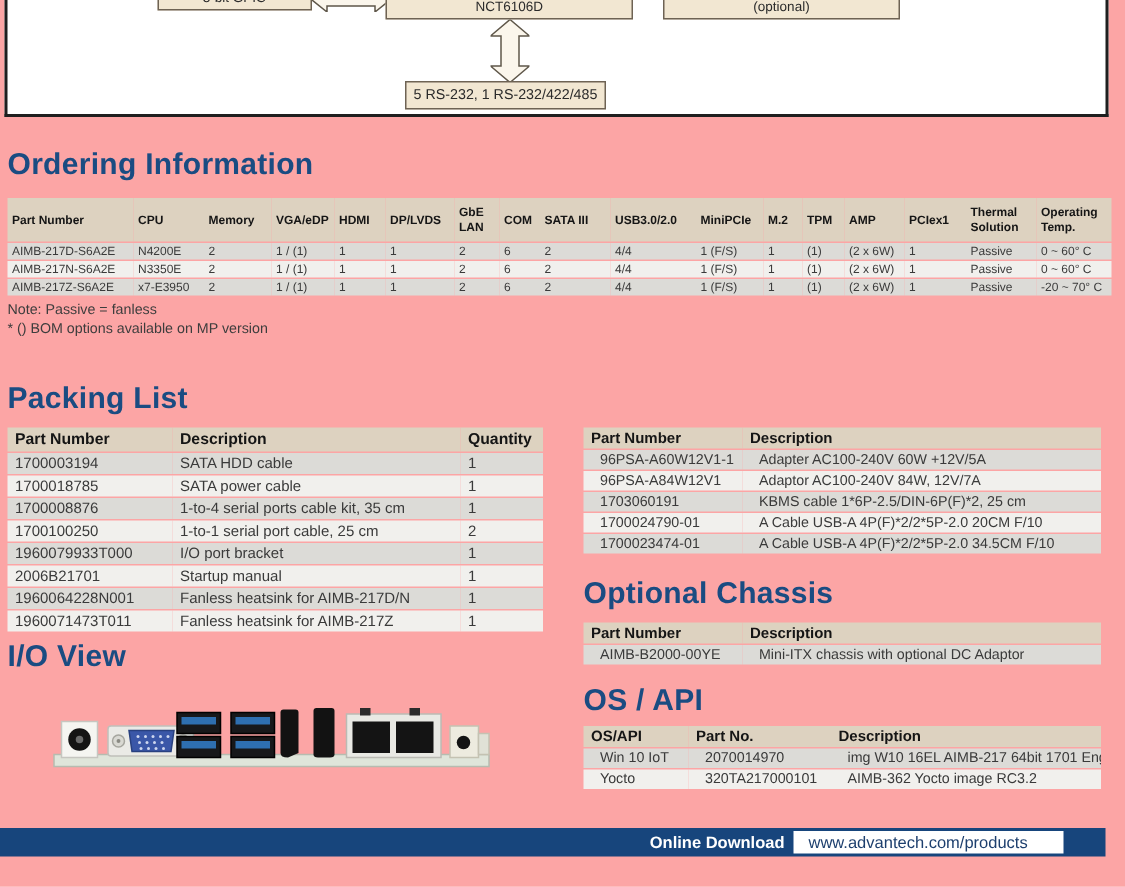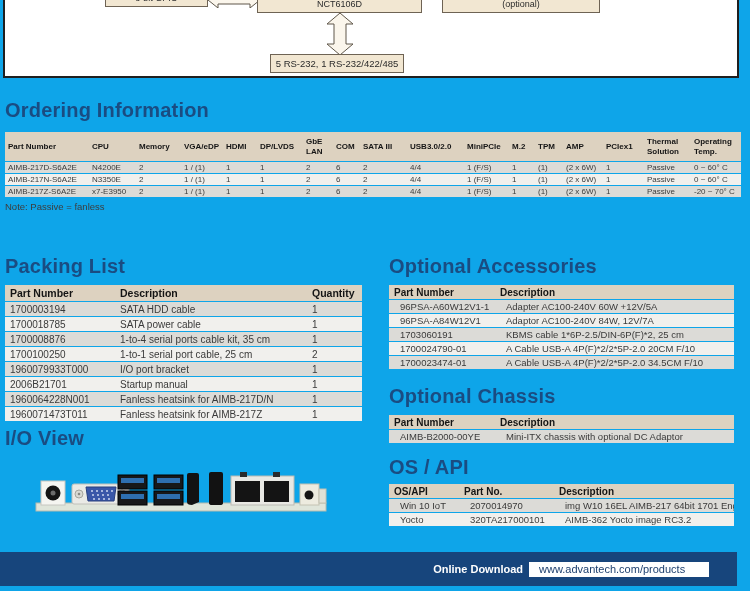--- a/index.html
+++ b/index.html
@@ -1,17 +1,17 @@
 <!DOCTYPE html>
 <html><head>
 <meta charset="utf-8">
 <style>
   * { margin:0; padding:0; box-sizing:border-box; }
   body { background:#fff; font-family:"Liberation Sans", sans-serif; }
-  .page { position:relative; width:750px; height:591px; background:#0ea5e9; overflow:hidden; }
+  .page { position:relative; width:750px; height:591px; background:#fca5a5; overflow:hidden; }
 
   
   .diagram { position:absolute; left:3px; top:0; width:736px; height:78px;
              border:2px solid #1f1f1f; border-top:none; overflow:hidden; background:#fff; }
   .dbox { position:absolute; background:#f2e7d2; border:1px solid #6e6354; color:#2b2b2b;
           font-size:9px; display:flex; align-items:flex-end; justify-content:center; padding-bottom:3px; }
   .dbox.full { align-items:center; padding-bottom:0; }
   .arrow-svg { position:absolute; }
 
   
@@ -40,21 +40,21 @@
   .accessories { left:389px; top:284px; width:345px; }
   .chassis { left:389px; top:414px; width:345px; }
   .osapi { left:389px; top:483px; width:345px; }
 
   .notes { position:absolute; left:5px; top:200px; font-size:9.5px; color:#3d3d3d; line-height:13px; }
 
   
   .io-figure { position:absolute; left:28px; top:458px; width:312px; height:60px; }
 
   
-  .footer { position:absolute; left:0; top:552px; width:737px; height:34px; background:#17457c;
+  .footer { position:absolute; left:0; top:552px; width:737px; height:19px; background:#17457c;
             display:flex; align-items:center; justify-content:flex-end; }
   .footer-label { color:#ffffff; font-weight:bold; font-size:11px; margin-right:6px; }
   .footer-url { background:#ffffff; color:#1d3f6e; font-size:11px; width:180px; height:15px;
                 display:flex; align-items:center; padding-left:10px; margin-right:28px; }
 </style>
 </head>
 <body>
 
 <div class="page">
 
@@ -178,20 +178,21 @@
           <td>(2 x 6W)</td>
           <td>1</td>
           <td>Passive</td>
           <td>-20 ~ 70° C</td>
         </tr>
       </tbody>
   </table>
 
   <div class="notes">
     <div>Note: Passive = fanless</div>
+    <div>* () BOM options available on MP version</div>
   </div>
 
   <div class="sec-title" style="left:5px; top:255px;">Packing List</div>
 
   <table class="packing small-l">
     <colgroup>
         <col style="width:110px">
         <col style="width:192px">
         <col style="width:55px">
       </colgroup>
@@ -239,21 +240,20 @@
           <td>1</td>
         </tr>
         <tr>
           <td>1960071473T011</td>
           <td>Fanless heatsink for AIMB-217Z</td>
           <td>1</td>
         </tr>
       </tbody>
   </table>
 
-  <div class="sec-title" style="left:389px; top:255px;">Optional Accessories</div>
 
   <table class="accessories small-r">
     <colgroup>
         <col style="width:106px">
         <col style="width:239px">
       </colgroup>
     <thead>
         <tr>
           <th>Part Number</th>
           <th>Description</th>

